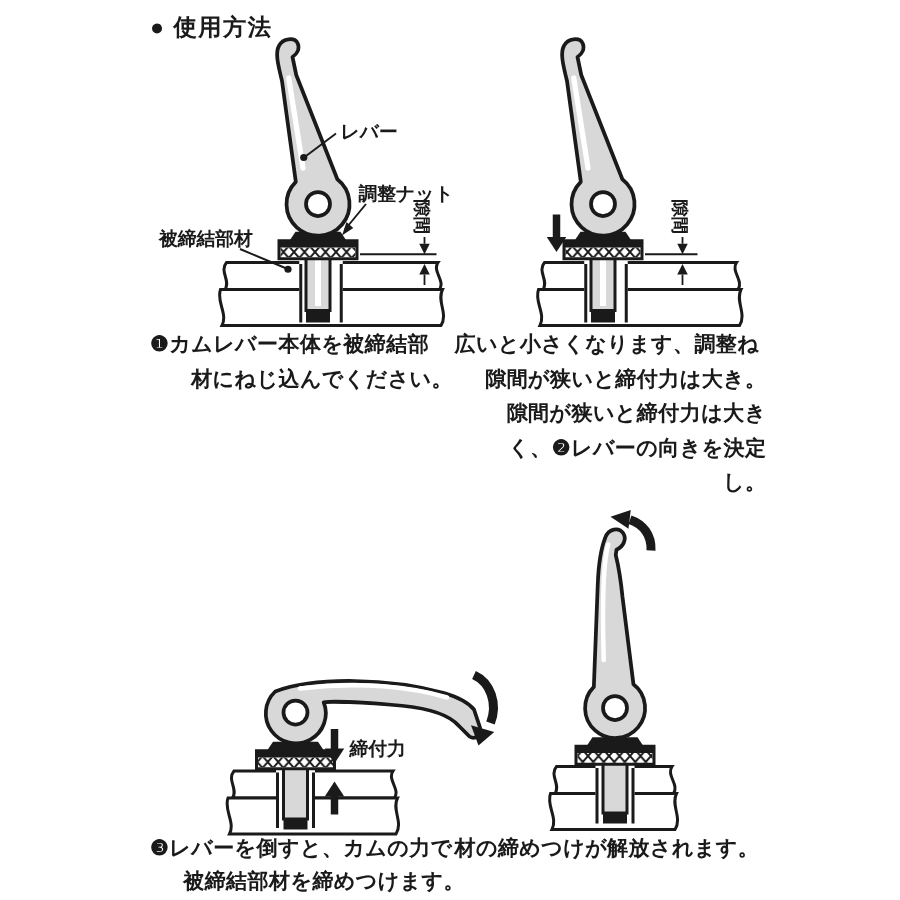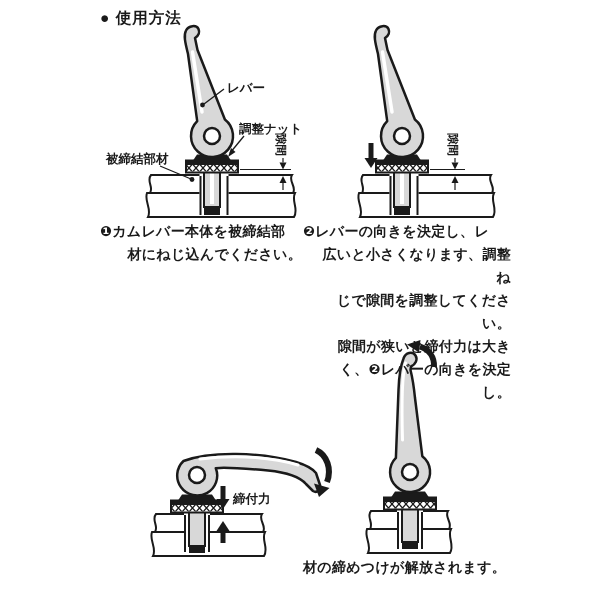--- a/index.html
+++ b/index.html
@@ -1,19 +1,19 @@
 <!DOCTYPE html>
 <html><head>
 <meta charset="utf-8">
 <style>
   html,body{margin:0;padding:0;background:#fff;}
   .canvas{position:relative;width:540px;height:600px;background:#fff;overflow:hidden;
           font-family:"Liberation Sans","DejaVu Sans",sans-serif;color:#1a1a1a;}
   .title{position:absolute;left:100px;top:8px;font-size:15.5px;font-weight:bold;letter-spacing:1px;}
-  .caption{position:absolute;font-size:14px;font-weight:bold;line-height:23px;letter-spacing:.3px;}
+  .caption{position:absolute;font-size:14px;font-weight:bold;line-height:23px;letter-spacing:.3px;font-family:Liberation Mono, monospace;}
   .caption .line:not(:first-child){padding-left:14px;text-align:right;}
   .cap3,.cap4{line-height:22px;}
   svg{position:absolute;overflow:visible;}
   .lbl{font-family:"Liberation Sans","DejaVu Sans",sans-serif;font-size:12.5px;font-weight:bold;fill:#1a1a1a;}
   .lblv{font-family:"Liberation Sans","DejaVu Sans",sans-serif;font-size:11.5px;font-weight:bold;fill:#1a1a1a;}
 </style>
 </head>
 <body>
 
 <div class="canvas">
@@ -180,25 +180,28 @@
       <path d="M407 344.5 L420.5 340 L419 352.5 Z" fill="#1a1a1a"></path>
     </g>
   </svg>
 
   <div class="caption cap1" style="left:100px;top:220px;width:202px">
     <div class="line">❶カムレバー本体を被締結部</div>
     <div class="line">材にねじ込んでください。</div>
   </div>
 
   <div class="caption cap2" style="left:303px;top:220px;width:208px">
-    <div class="line">❷レバーの向きを決定し、レ</div>
     <div class="line">広いと小さくなります、調整ね</div>
-    <div class="line">じで隙間を調整してください。</div>
+    <div class="line">隙間が狭いと締付力は大き。</div>
     <div class="line">隙間が狭いと締付力は大き</div>
     <div class="line">く、❷レバーの向きを決定し。</div>
   </div>
 
+  <div class="caption cap3" style="left:100px;top:556px;width:210px">
+    <div class="line">❸レバーを倒すと、カムの力で</div>
+    <div class="line">被締結部材を締めつけます。</div>
+  </div>
 
   <div class="caption cap4" style="left:303px;top:556px;width:210px">
     <div class="line">材の締めつけが解放されます。</div>
   </div>
 
 </div>
 
 </body></html>

